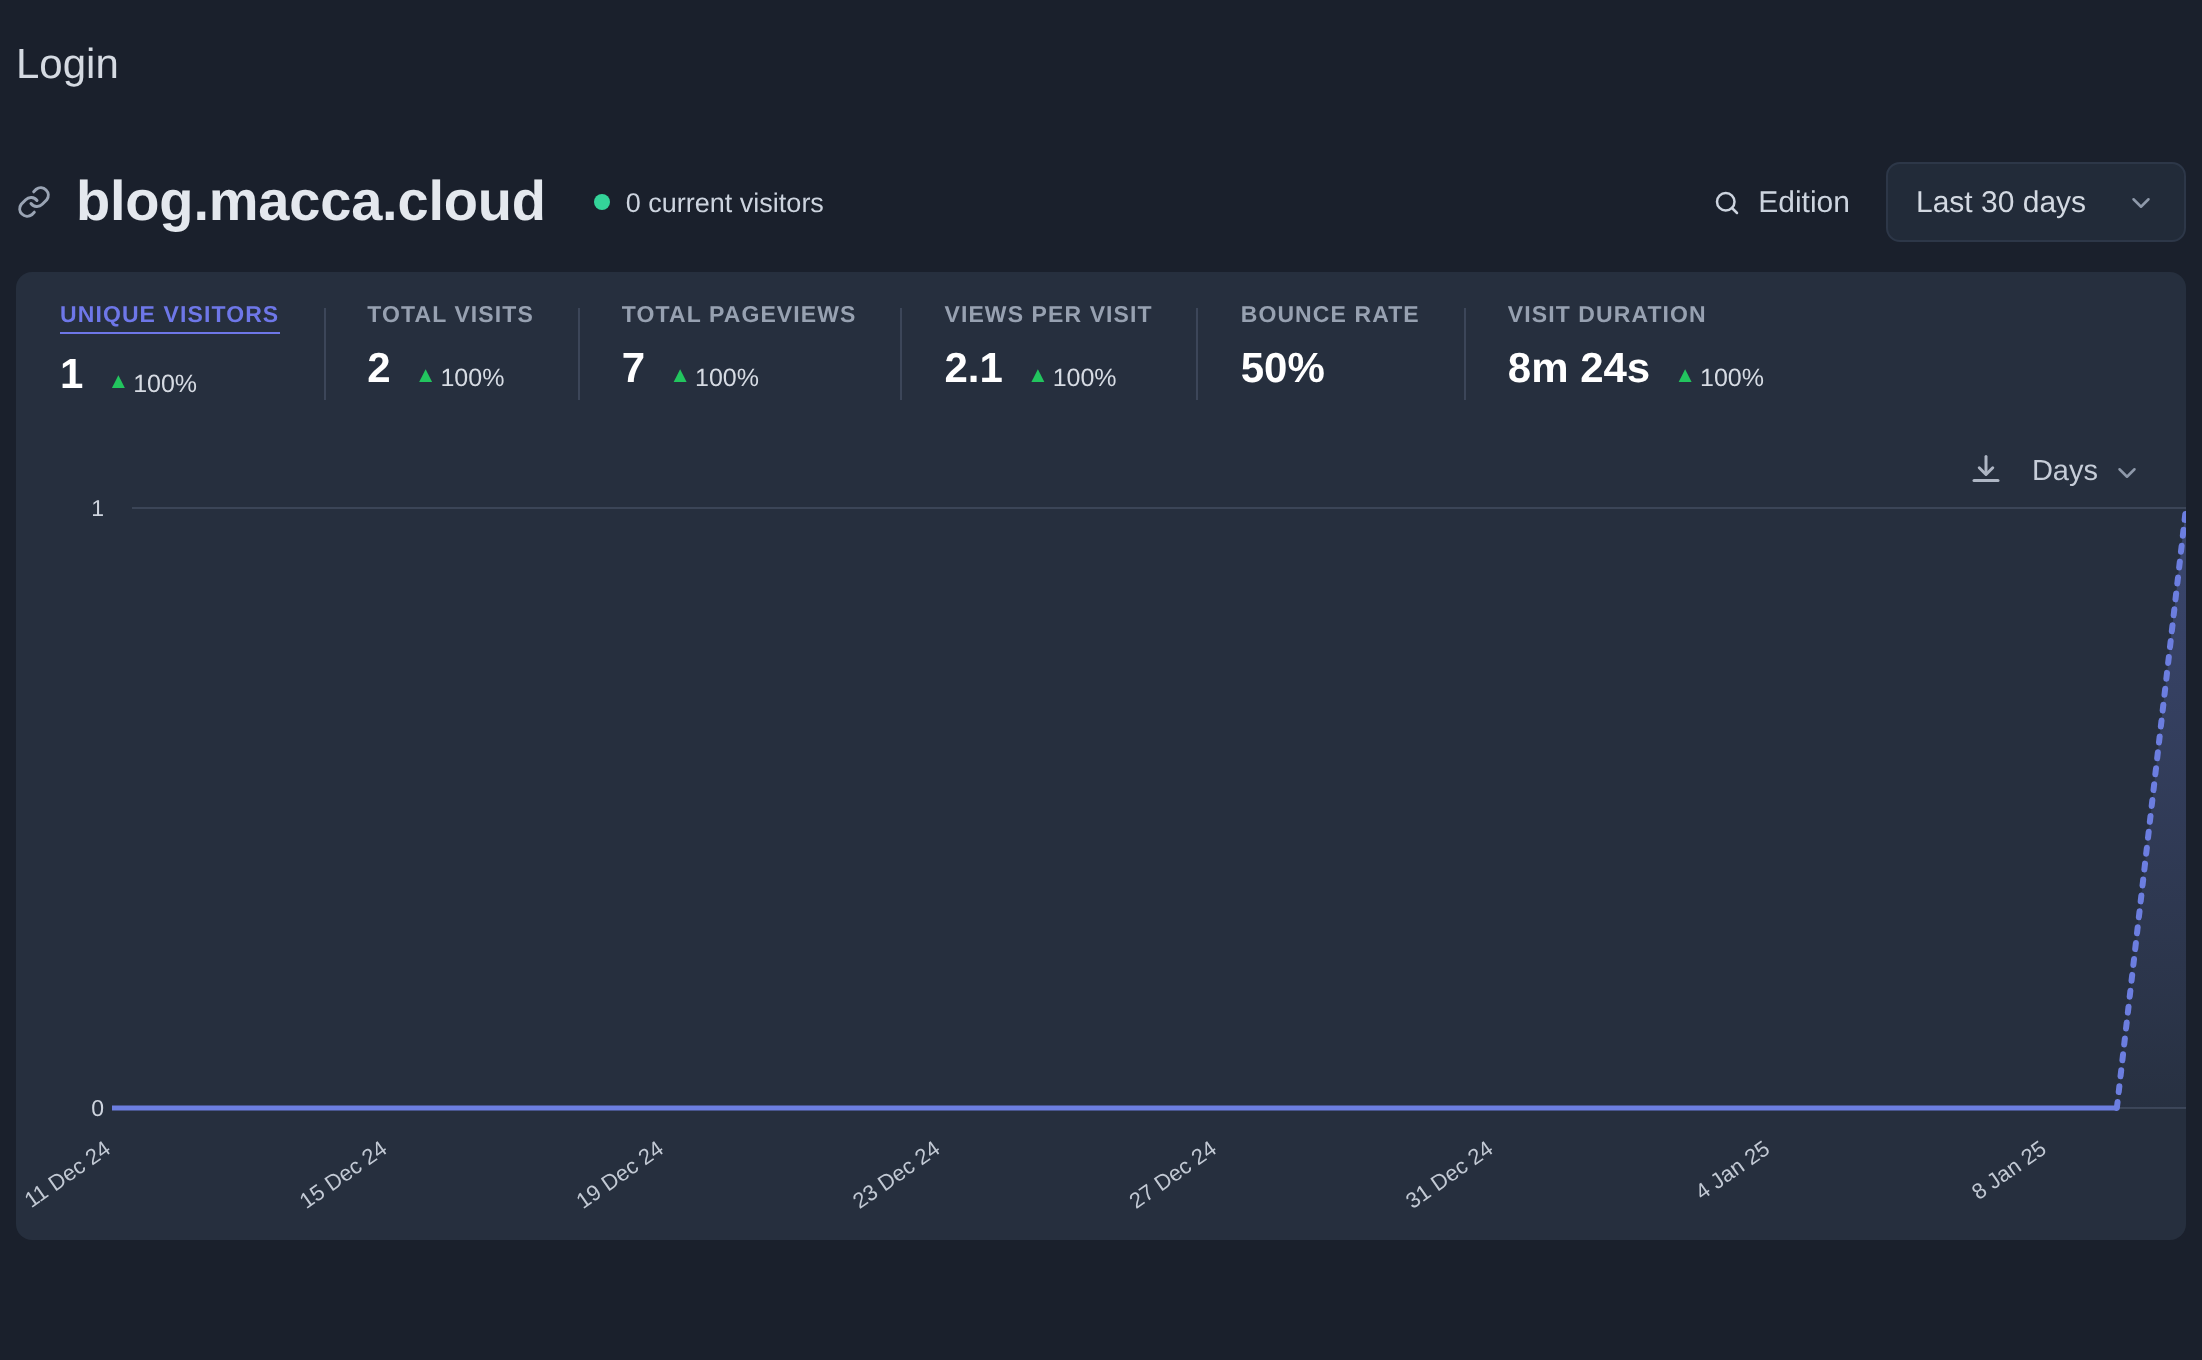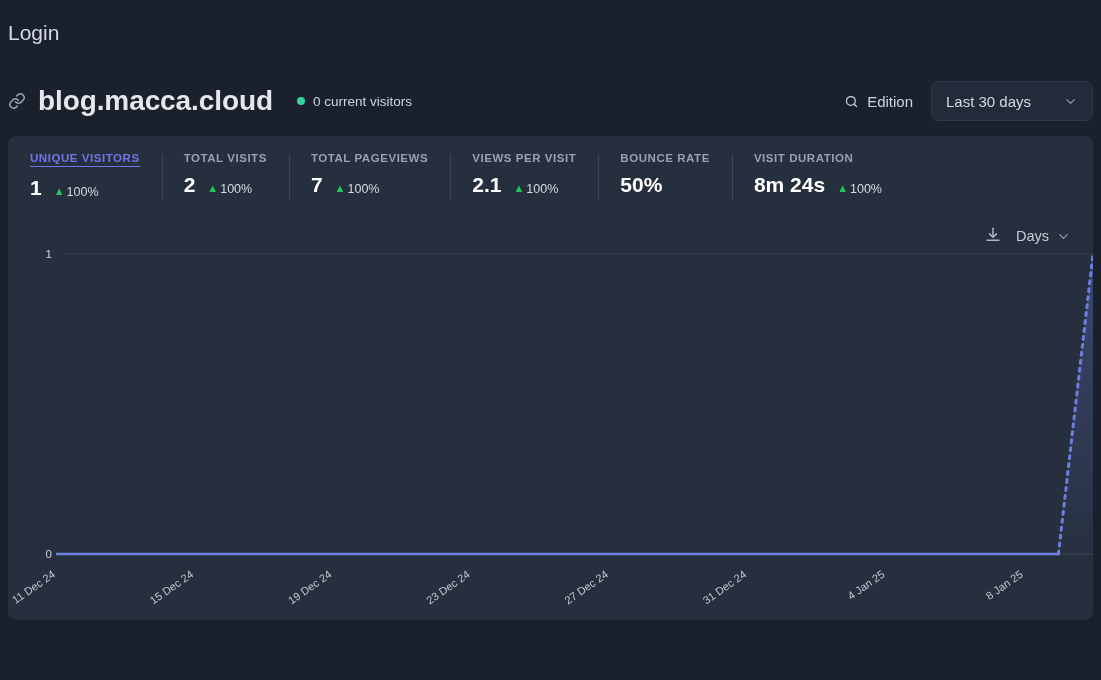--- a/index.html
+++ b/index.html
@@ -73,21 +73,21 @@
   .filter-btn {
     display: flex; align-items: center; gap: 8px;
     font-size: 15px; color: #cdd4df;
     background: none; border: none; cursor: pointer;
     padding: 6px 4px;
     font-family: inherit;
   }
   .filter-btn svg { width: 15px; height: 15px; }
   .date-btn {
     display: flex; align-items: center; justify-content: space-between;
-    width: 162px; height: 40px;
+    width: 150px; height: 40px;
     background: #222b39;
     border: 1px solid #2d3748;
     border-radius: 7px;
     padding: 0 14px;
     font-size: 15px;
     color: #d3d9e2;
     cursor: pointer;
     font-family: inherit;
   }
   .chev { width: 15px; height: 15px; color: #8e99aa; }

